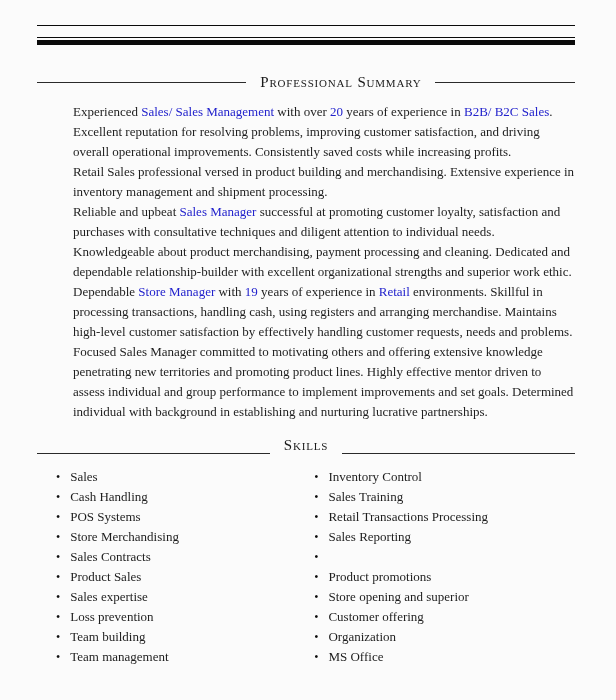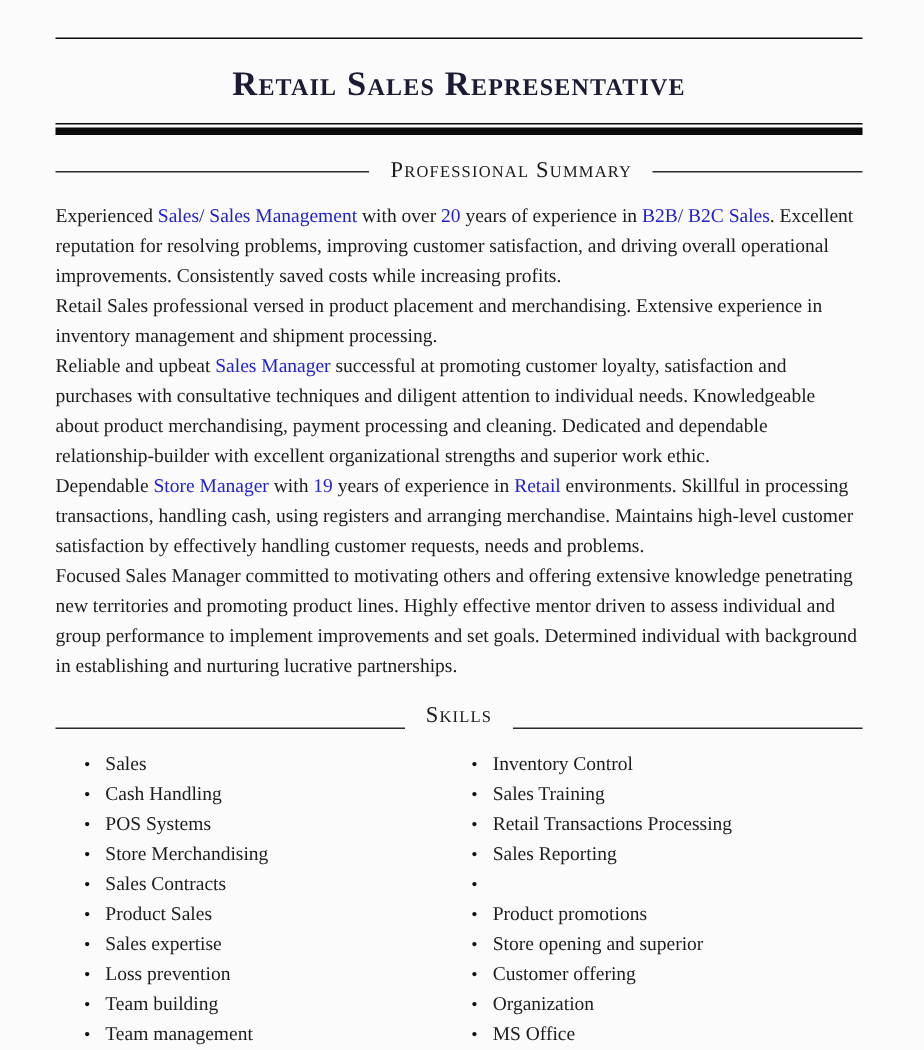--- a/index.html
+++ b/index.html
@@ -41,29 +41,30 @@
     display:flex;
     align-items:center;
     font-variant:small-caps;
     font-size:15px;
     line-height:18px;
     letter-spacing:0.8px;
     color:#1a1a1a;
   }
   .fence .line{border-top:1px solid #2a2a2a;height:0;}
   .fence .lbl{padding:0 14px;white-space:nowrap;}
-  .fence-summary{margin-top:15px;}
+  .fence-summary{margin-top:28px;}
   .fence-summary .line-l{flex:1.5;}
   .fence-summary .line-r{flex:1;}
   .fence-skills{margin-top:14px;align-items:flex-end;}
   .fence-skills .line-l,.fence-skills .line-r{flex:1;}
   .paragraphs{margin-top:11px;}
   .paragraphs p{
     font-size:13px;
     line-height:20px;
+    margin-left:36px;
   }
   a.inline-link{
     color:var(--link);
     text-decoration:none;
     cursor:pointer;
   }
   .skills-cols{
     margin-top:13px;
     display:flex;
   }
@@ -83,36 +84,35 @@
     color:#111;
   }
 </style>
 </head>
 <body>
 
 <div class="page">
 
   <div class="top-rule"></div>
 
-  <h1 class="doc-title">Retail Sales Representative</h1>
 
   <div class="double-rule">
     <div class="thin"></div>
     <div class="thick"></div>
   </div>
 
   <div class="fence fence-summary">
     <div class="line line-l"></div>
     <span class="lbl">Professional Summary</span>
     <div class="line line-r"></div>
   </div>
 
   <div class="paragraphs" id="summary-paragraphs">
       <p>Experienced <a class="inline-link">Sales/ Sales Management</a> with over <a class="inline-link">20</a> years of experience in <a class="inline-link">B2B/ B2C Sales</a>. Excellent reputation for resolving problems, improving customer satisfaction, and driving overall operational improvements. Consistently saved costs while increasing profits.</p>
-      <p>Retail Sales professional versed in product placement and merchandising. Extensive experience in inventory management and shipment processing.</p>
+      <p>Retail Sales professional versed in product building and merchandising. Extensive experience in inventory management and shipment processing.</p>
       <p>Reliable and upbeat <a class="inline-link">Sales Manager</a> successful at promoting customer loyalty, satisfaction and purchases with consultative techniques and diligent attention to individual needs. Knowledgeable about product merchandising, payment processing and cleaning. Dedicated and dependable relationship-builder with excellent organizational strengths and superior work ethic.</p>
       <p>Dependable <a class="inline-link">Store Manager</a> with <a class="inline-link">19</a> years of experience in <a class="inline-link">Retail</a> environments. Skillful in processing transactions, handling cash, using registers and arranging merchandise. Maintains high-level customer satisfaction by effectively handling customer requests, needs and problems.</p>
       <p>Focused Sales Manager committed to motivating others and offering extensive knowledge penetrating new territories and promoting product lines. Highly effective mentor driven to assess individual and group performance to implement improvements and set goals. Determined individual with background in establishing and nurturing lucrative partnerships.</p>
     </div>
 
   <div class="fence fence-skills">
     <div class="line line-l"></div>
     <span class="lbl">Skills</span>
     <div class="line line-r"></div>
   </div>

